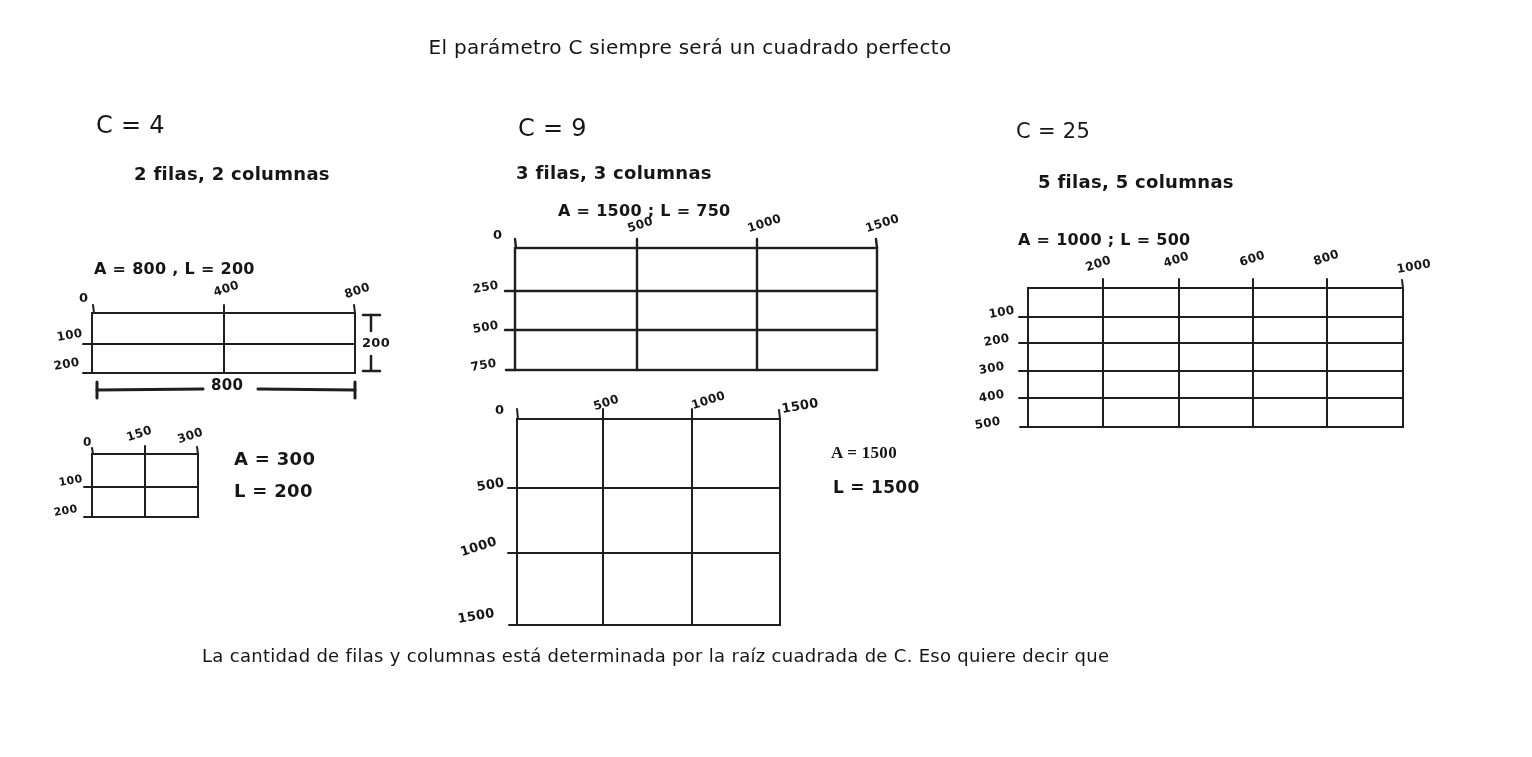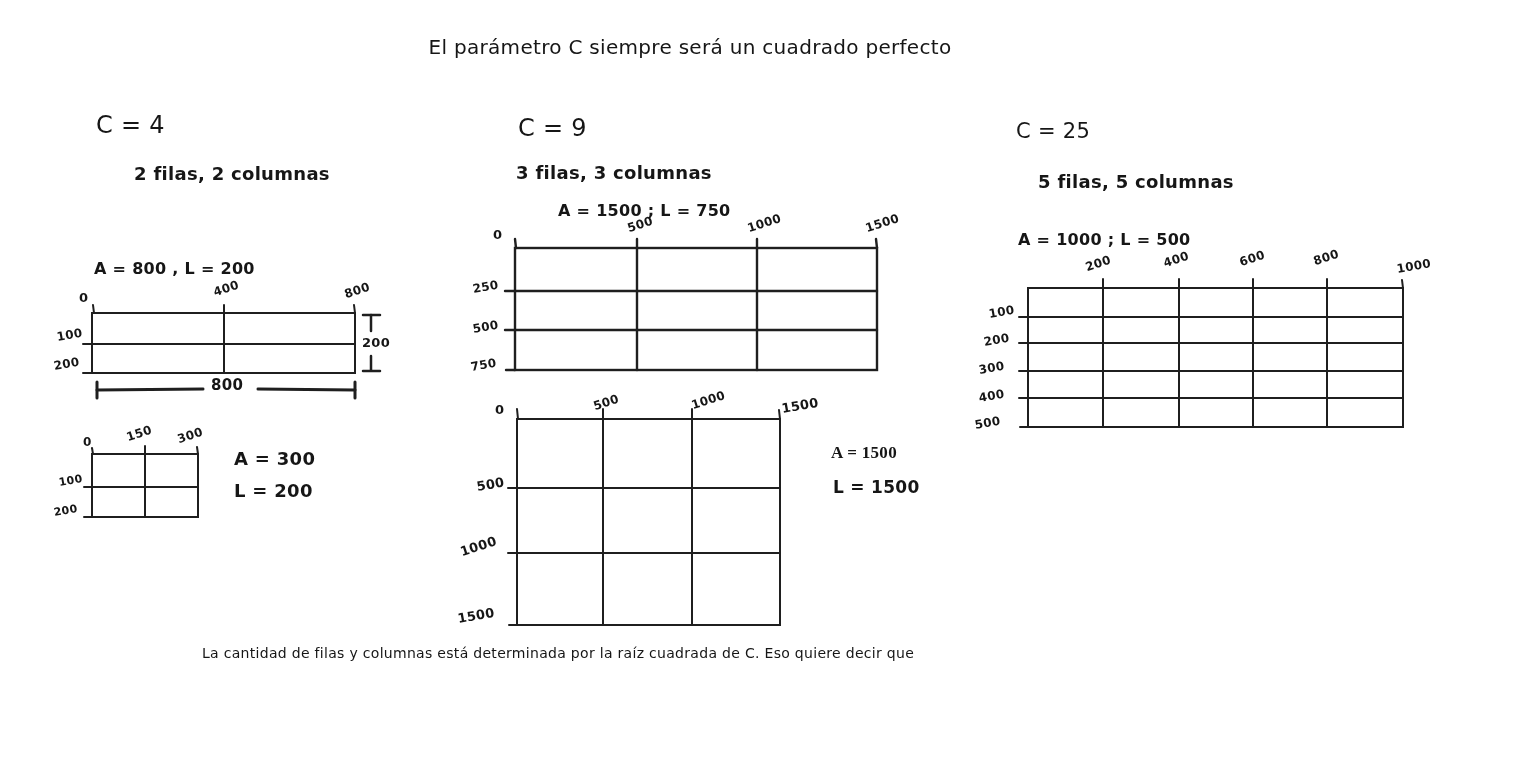--- a/index.html
+++ b/index.html
@@ -21,21 +21,21 @@
   }
   .title{font-size:20px;width:620px;text-align:center;}
   .heading{font-size:24px;}
   .sub{font-size:18px;font-weight:bold;}
   .params{font-size:16px;font-weight:bold;}
   .tick{font-size:12px;font-weight:bold;}
   .tick-lg{font-size:13px;font-weight:bold;}
   .dim{font-size:13px;font-weight:bold;}
   .side{font-size:18px;font-weight:bold;}
   .side-sm{font-size:17px;font-weight:bold;}
-  .footer-line{font-size:14px;}
+  .footer-line{font-size:18px;}
   .r18{transform:rotate(-18deg);transform-origin:left bottom;}
   .r10{transform:rotate(-10deg);transform-origin:left bottom;}
 </style>
 </head>
 <body>
 
 <div id="canvas">
 
   <svg id="lines" width="1532" height="757" viewBox="0 0 1532 757" stroke="#1f1f1f" stroke-width="2" stroke-linecap="round" fill="none">
 

